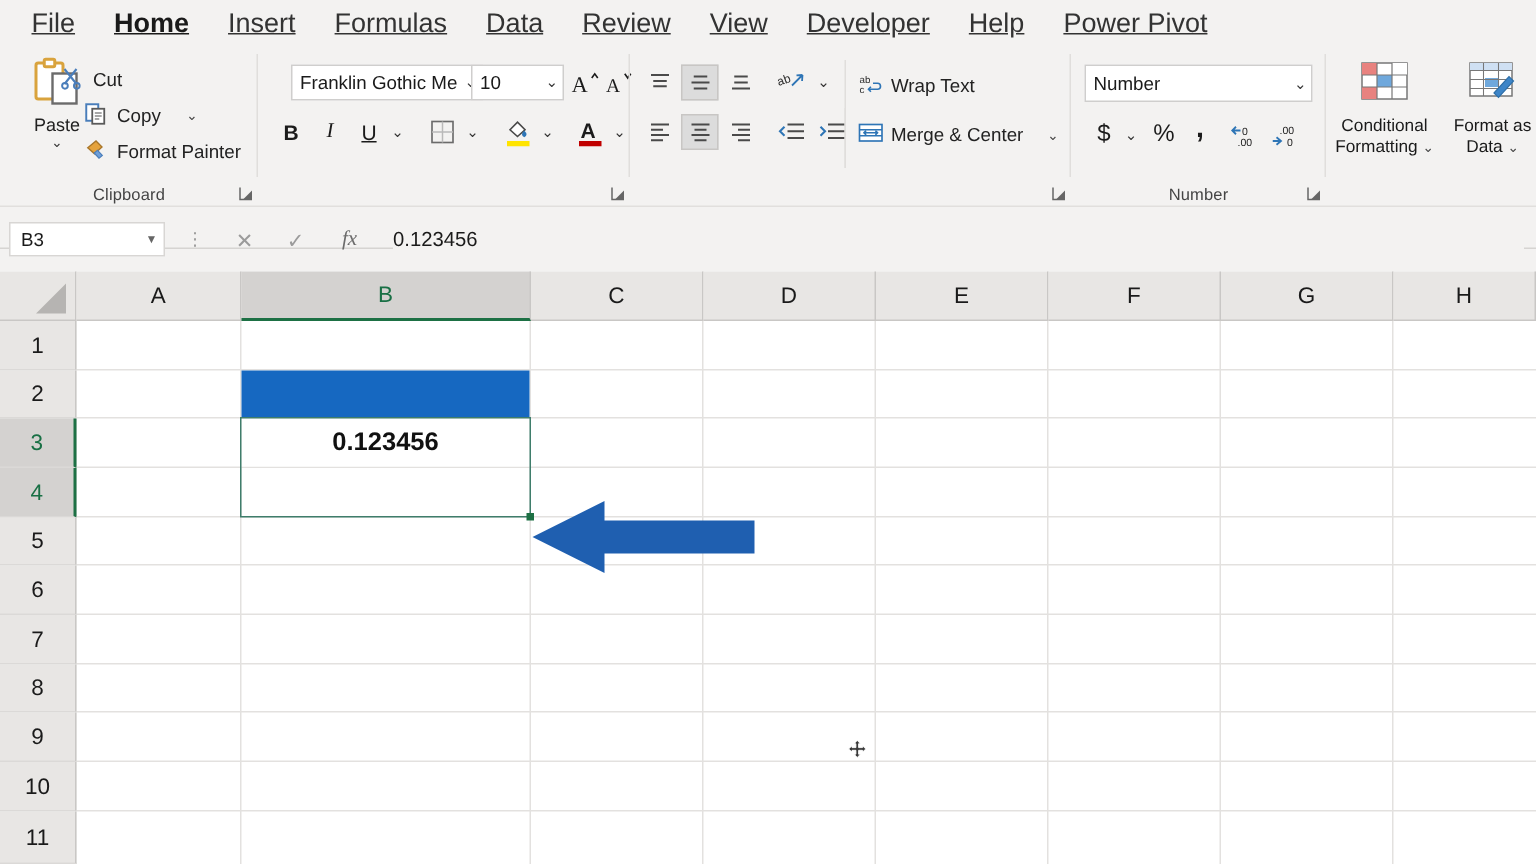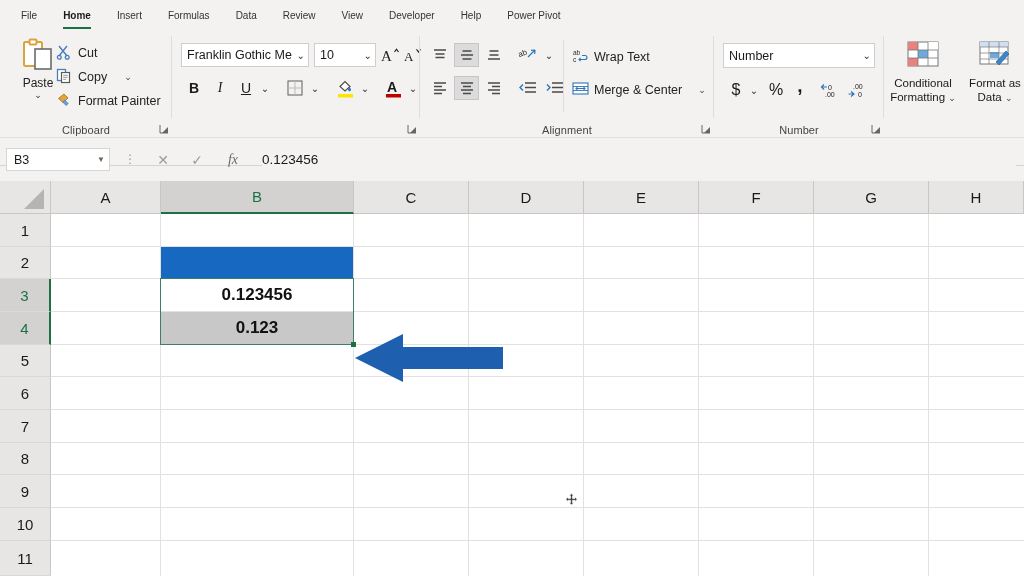--- a/index.html
+++ b/index.html
@@ -13,24 +13,25 @@
   #app { position: relative; width: 1024px; height: 576px; background:#f3f2f1; }
 
   
   .tabbar {
     position: absolute; left:0; top:0; width:1024px; height:32px;
     background:#f3f2f1;
     display:flex; align-items:center; padding-left:8px; gap:0px;
   }
   .tab {
     position:relative;
-    font-size:10px; color:#333333;
+    font-size:18px; color:#333333;
     padding:4px 13px 5px 13px;
     white-space:nowrap;
     cursor:default;
+    text-decoration:underline;
   }
   .tab.active { color:#1a1a1a; font-weight:600; }
   .tab.active::after {
     content:""; position:absolute; left:13px; right:13px; bottom:-3px;
     height:2.5px; background:#1d7044;
   }
 
   
   .ribbon {
     position:absolute; left:0; top:32px; width:1024px; height:106px;
@@ -171,21 +172,21 @@
       <div class="paste-btn">
         <svg width="34" height="36" viewBox="0 0 34 36">
           <rect x="3" y="4" width="18" height="24" rx="1.5" fill="#fff" stroke="#d9a33d" stroke-width="2"></rect>
           <rect x="8.5" y="1.5" width="7" height="5" rx="1" fill="#fff" stroke="#d9a33d" stroke-width="2"></rect>
           <rect x="14" y="11" width="16" height="20" fill="#fff" stroke="#6b6b6b" stroke-width="1.6"></rect>
         </svg>
         <span class="paste-label">Paste</span>
         <span class="paste-caret">⌄</span>
       </div>
 
-      <div class="cb-item" style="left:56px; top:12px;">
+      <div class="cb-item" style="left:40px; top:12px;">
         <span class="ic">
           <svg width="16" height="16" viewBox="0 0 16 16">
             <path d="M3 2 L11 12 M11 2 L3 12" stroke="#4a7ebb" stroke-width="1.4" fill="none"></path>
             <circle cx="3.3" cy="13.2" r="1.9" fill="none" stroke="#4a7ebb" stroke-width="1.3"></circle>
             <circle cx="11.2" cy="13.2" r="1.9" fill="none" stroke="#4a7ebb" stroke-width="1.3"></circle>
           </svg>
         </span>
         <span>Cut</span>
       </div>
 
@@ -215,21 +216,21 @@
       <div class="dlauncher">
         <svg width="10" height="10" viewBox="0 0 10 10">
             <path d="M1 1v8h8" stroke="#666" fill="none" stroke-width="1"></path>
             <path d="M9 3 L9 9 L3 9 Z" fill="#666"></path>
           </svg>
       </div>
       <div class="gsep"></div>
     </div>
 
     <div class="grp" style="left:172px; width:248px;">
-      <div class="combo" style="left:9px; top:11px; width:128px; height:24px;">
+      <div class="combo" style="left:22px; top:11px; width:128px; height:24px;">
         <span class="txt">Franklin Gothic Me</span>
         <span class="cc">⌄</span>
       </div>
       <div class="combo" style="left:142px; top:11px; width:62px; height:24px;">
         <span class="txt">10</span>
         <span class="cc">⌄</span>
       </div>
       <div class="btn" style="left:208px; top:11px; width:22px; height:24px;">
         <svg width="20" height="18" viewBox="0 0 20 18">
             <text x="0" y="15" font-size="15" font-family="Liberation Serif, serif" fill="#1b1b1b">A</text>
@@ -368,21 +369,20 @@
           <svg width="17" height="15" viewBox="0 0 17 15">
             <rect x="1" y="2" width="15" height="11" fill="#fff" stroke="#2e75b6" stroke-width="1.1"></rect>
             <path d="M1 5.5h15M1 9.5h15" stroke="#2e75b6" stroke-width="0.9"></path>
             <path d="M4 7.5h9M5.4 6.1 L4 7.5 L5.4 8.9M11.6 6.1 L13 7.5 L11.6 8.9" stroke="#2e75b6" stroke-width="1.1" fill="none"></path>
           </svg>
         </span>
         <span>Merge &amp; Center</span>
         <span class="caret" style="margin-left:11px;">⌄</span>
       </div>
 
-      <div class="glabel">Alignment</div>
       <div class="dlauncher">
         <svg width="10" height="10" viewBox="0 0 10 10">
             <path d="M1 1v8h8" stroke="#666" fill="none" stroke-width="1"></path>
             <path d="M9 3 L9 9 L3 9 Z" fill="#666"></path>
           </svg>
       </div>
       <div class="gsep"></div>
     </div>
 
     <div class="grp" style="left:714px; width:170px;">
@@ -515,21 +515,20 @@
       <div class="hline" style="top:195px;"></div>
       <div class="hline" style="top:228px;"></div>
       <div class="hline" style="top:260px;"></div>
       <div class="hline" style="top:293px;"></div>
       <div class="hline" style="top:326px;"></div>
 
       <div class="cell" style="left:110px; top:33px; width:192px; height:31px; background:#1668c1;"></div>
 
       <div class="cell" style="left:110px; top:65px; width:192px; height:32px; background:#ffffff;">0.123456</div>
 
-      <div class="cell" style="left:110px; top:98px; width:192px; height:32px; background:#c8c8c8;">0.123</div>
 
       <div class="selbox" style="left:109px; top:64px; width:194px; height:67px;"></div>
       <div class="selhandle" style="left:300px; top:128px;"></div>
 
       <svg class="arrow" style="left:300px; top:118px; width:155px; height:52px;" viewBox="0 0 155 52">
         <path d="M4 26 L52 2 L52 15 L152 15 L152 37 L52 37 L52 50 Z" fill="#1f5fb0"></path>
       </svg>
 
       <svg class="cursor" style="left:514px; top:279px;" viewBox="0 0 13 13">
         <path d="M6.5 0.6 L8.6 2.8 L7.4 2.8 L7.4 5.4 L10 5.4 L10 4.2 L12.2 6.3 L10 8.4 L10 7.2 L7.4 7.2 L7.4 9.8 L8.6 9.8 L6.5 12 L4.4 9.8 L5.6 9.8 L5.6 7.2 L3 7.2 L3 8.4 L0.8 6.3 L3 4.2 L3 5.4 L5.6 5.4 L5.6 2.8 L4.4 2.8 Z" fill="#3a3a3a" stroke="#ffffff" stroke-width="0.6"></path>

